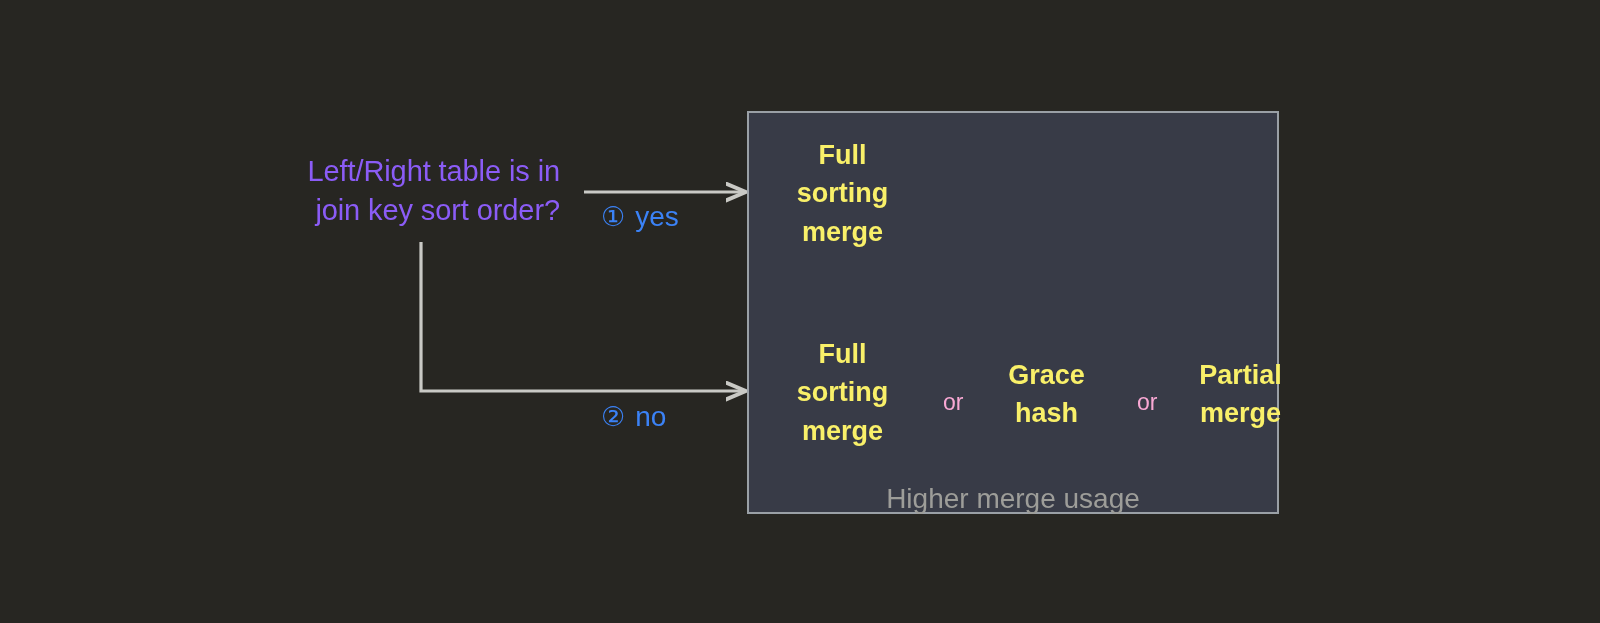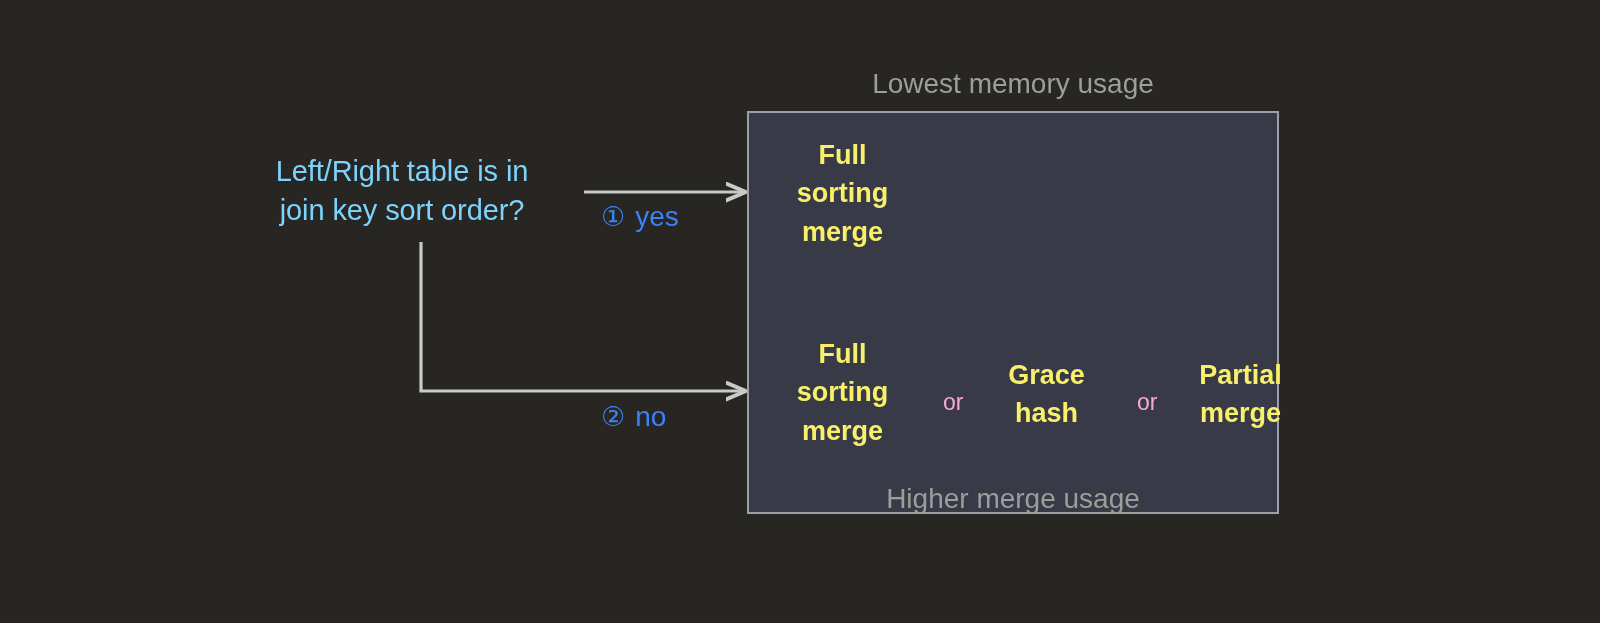--- a/index.html
+++ b/index.html
@@ -12,25 +12,25 @@
     width: 1600px;
     height: 623px;
     background: #272622;
     overflow: hidden;
     font-family: "Liberation Sans", sans-serif;
   }
 
   
   #question {
     position: absolute;
-    left: 232px;
+    left: 220px;
     top: 152px;
     width: 340px;
-    text-align: center;
-    color: #7dd3fc;
+    text-align: right;
+    color: #8b5cf6;
     font-size: 29px;
     line-height: 1.33;
     font-weight: 400;
     white-space: pre-line;
     letter-spacing: -0.1px;
   }
 
   
   .branch-label {
     position: absolute;
@@ -133,21 +133,20 @@
     <path d="M421,242 L421,391 L744,391" fill="none" stroke="#c9c9c5" stroke-width="3.2" stroke-linejoin="miter" marker-end="url(#arrowhead)"></path>
   </svg>
 
   <div class="branch-label" id="label-yes">
     <span class="circled">①</span><span>yes</span>
   </div>
   <div class="branch-label" id="label-no">
     <span class="circled">②</span><span>no</span>
   </div>
 
-  <div class="caption" id="caption-top">Lowest memory usage</div>
 
   <div id="options-box">
 
     <div class="option" id="opt-top">Full
 sorting
 merge</div>
 
     <div class="option" id="opt-b1">Full
 sorting
 merge</div>

